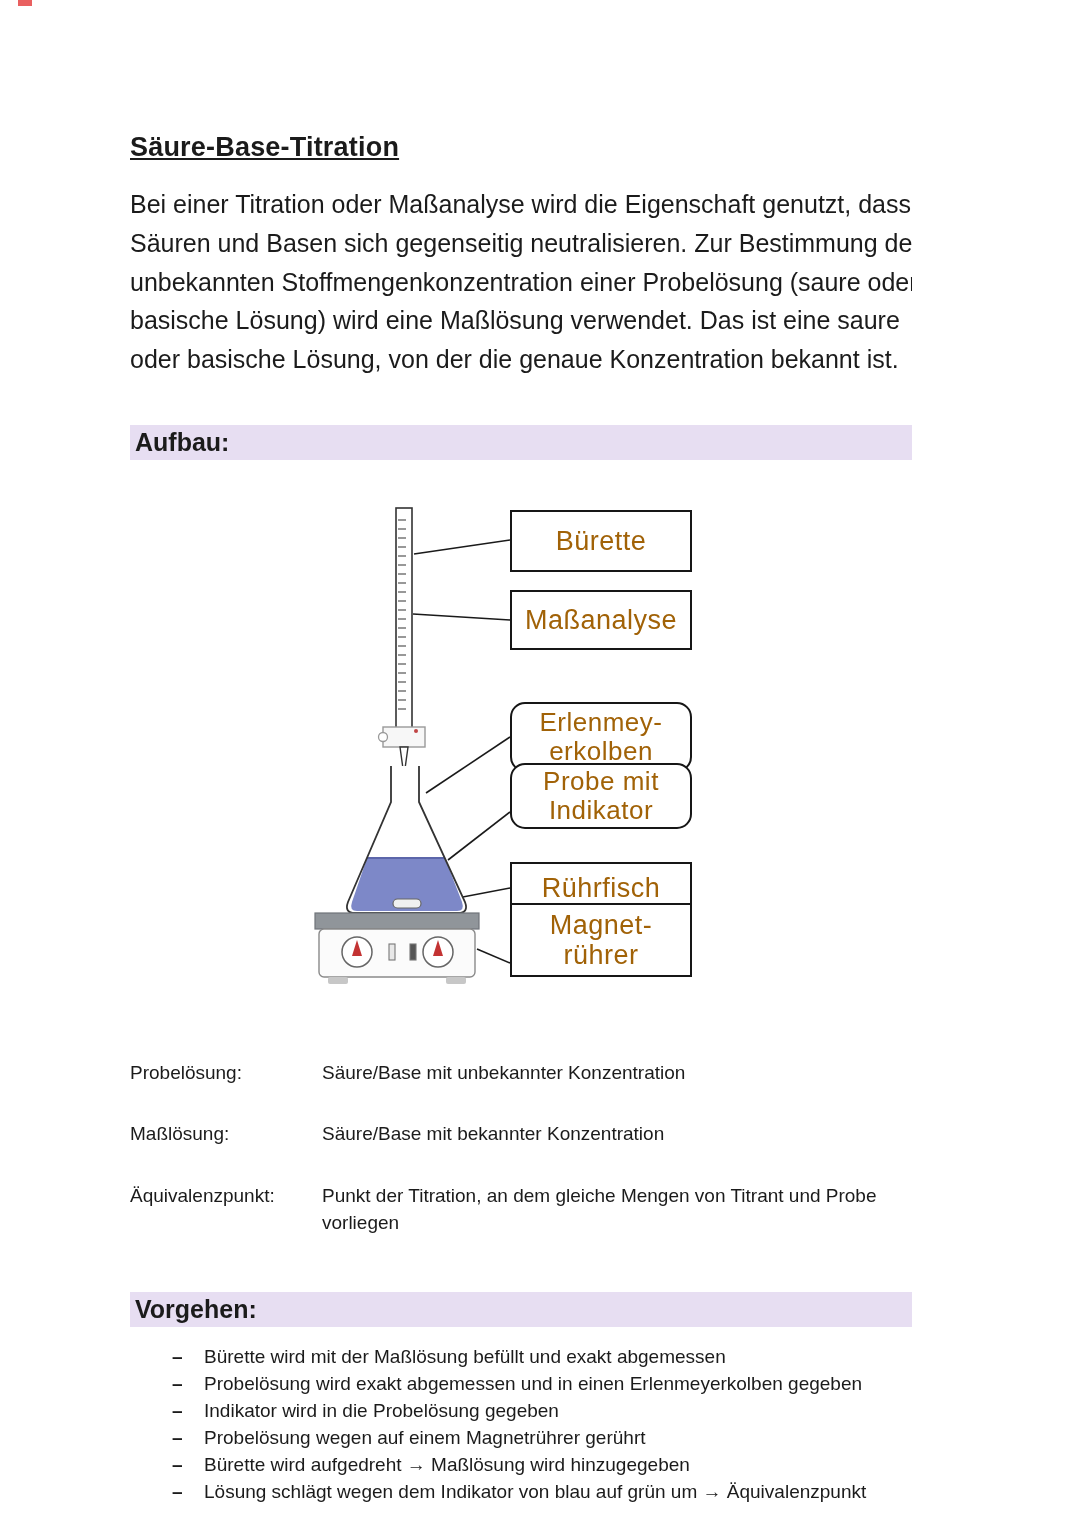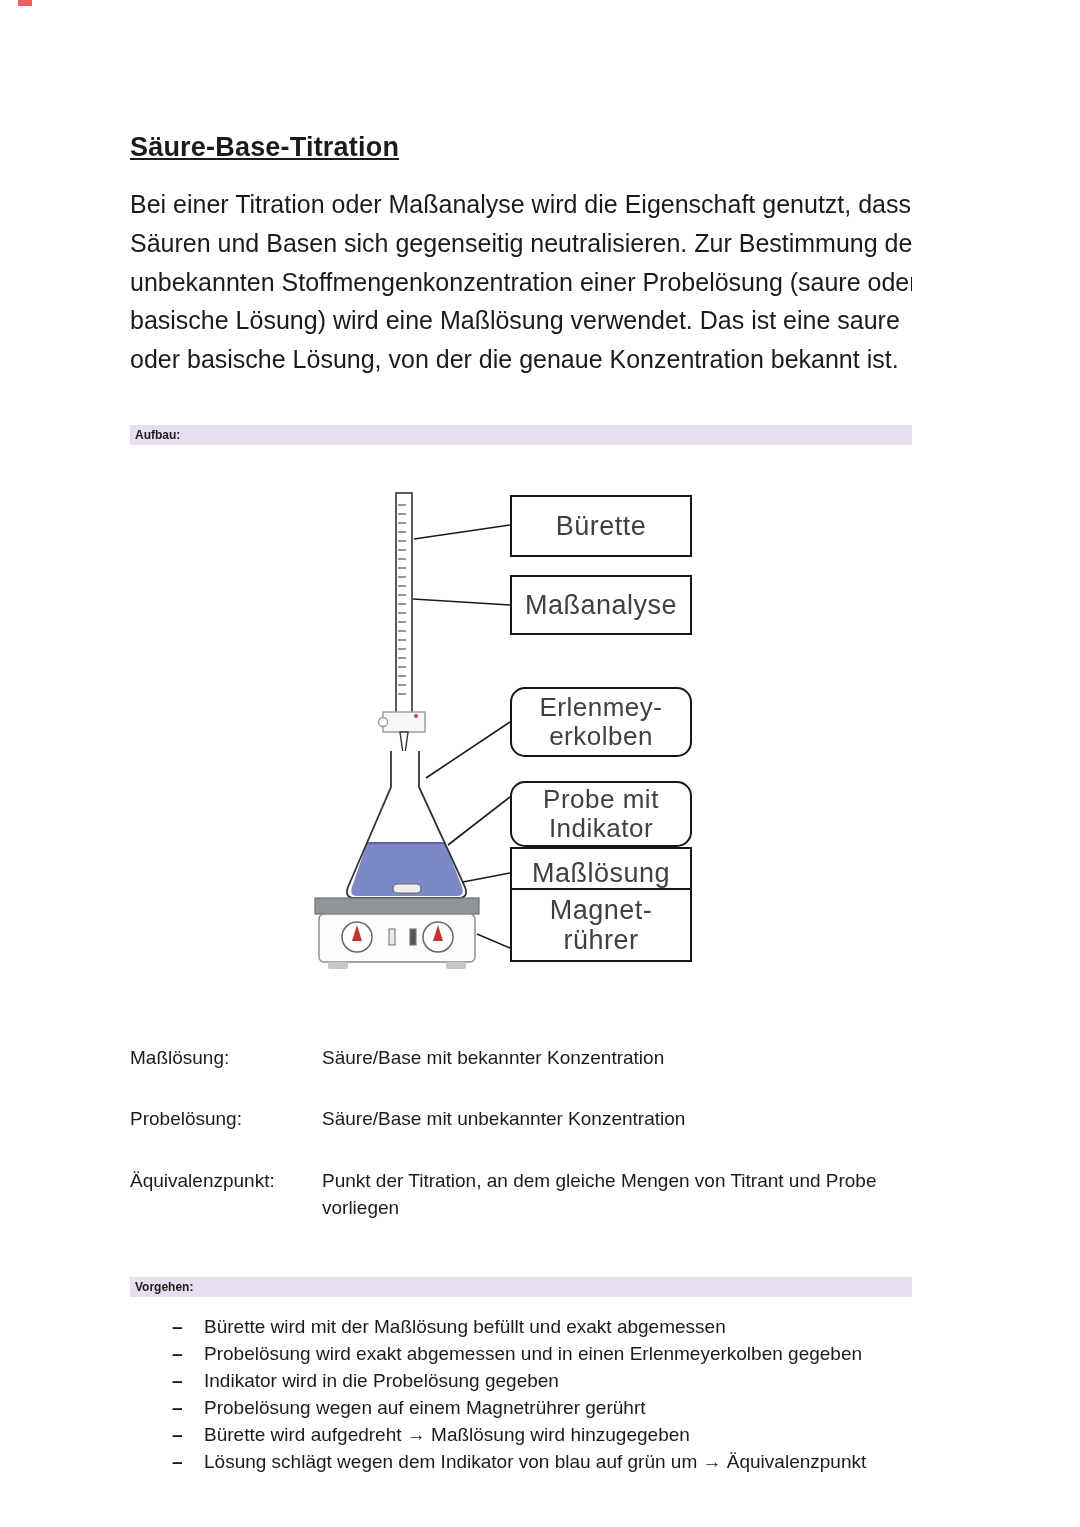--- a/index.html
+++ b/index.html
@@ -22,47 +22,47 @@
     letter-spacing:0.2px;
   }
   .intro{
     margin-top:22px;
     font-size:25px; line-height:1.55;
     text-align:left;
   }
   .section-bar{
     margin-top:46px;
     background:#e7def2;
-    font-size:12px; font-weight:bold;
+    font-size:25px; font-weight:bold;
     padding:3px 5px;
     width:calc(100% - 10px);
   }
   .section-bar.vorgehen{ margin-top:56px; }
 
   
   .diagram{
     position:relative;
     width:1080px; height:520px;
     margin-left:-130px;
     margin-top:40px;
   }
   .diagram svg{ position:absolute; left:0; top:0; }
   .label-box{
     position:absolute; left:510px; width:182px;
     border:2.5px solid #161616; background:#ffffff;
     display:flex; flex-direction:column; align-items:center; justify-content:center;
     font-size:27px; line-height:1.12; letter-spacing:0.5px;
     box-sizing:border-box;
-    color:#404040;
+    color:#a16207;
   }
   .label-box.small{ font-size:26px;border-radius:15px; }
   .lb-1{ top:10px;  height:62px; }
   .lb-2{ top:90px;  height:60px; }
   .lb-3{ top:202px; height:70px; }
-  .lb-4{ top:296px; height:66px; }
+  .lb-4{ top:263px; height:66px; }
   .lb-5{ top:362px; height:52px; }
   .lb-6{ top:403px; height:74px; }
 
   
   .definitions{ margin-top:40px; }
   .def-row{
     display:grid; grid-template-columns:192px 1fr;
     margin-bottom:35px;
     font-size:19px; line-height:1.4;
   }
@@ -158,36 +158,36 @@
       </div>
       <div class="label-box lb-3 small">
         <span>Erlenmey-</span>
         <span>erkolben</span>
       </div>
       <div class="label-box lb-4 small">
         <span>Probe mit</span>
         <span>Indikator</span>
       </div>
       <div class="label-box lb-5">
-        <span>Maßlösung</span>
+        <span>Rührfisch</span>
       </div>
       <div class="label-box lb-6">
         <span>Magnet-</span>
         <span>rührer</span>
       </div>
     </div>
 
     <div class="definitions">
       <div class="def-row">
+        <span class="def-term">Probelösung:</span>
+        <span class="def-text">Säure/Base mit unbekannter Konzentration</span>
+      </div>
+      <div class="def-row">
         <span class="def-term">Maßlösung:</span>
         <span class="def-text">Säure/Base mit bekannter Konzentration</span>
-      </div>
-      <div class="def-row">
-        <span class="def-term">Probelösung:</span>
-        <span class="def-text">Säure/Base mit unbekannter Konzentration</span>
       </div>
       <div class="def-row">
         <span class="def-term">Äquivalenzpunkt:</span>
         <span class="def-text">Punkt der Titration, an dem gleiche Mengen von Titrant und Probe vorliegen</span>
       </div>
     </div>
 
     <div class="section-bar vorgehen">Vorgehen:</div>
 
     <div class="steps">

